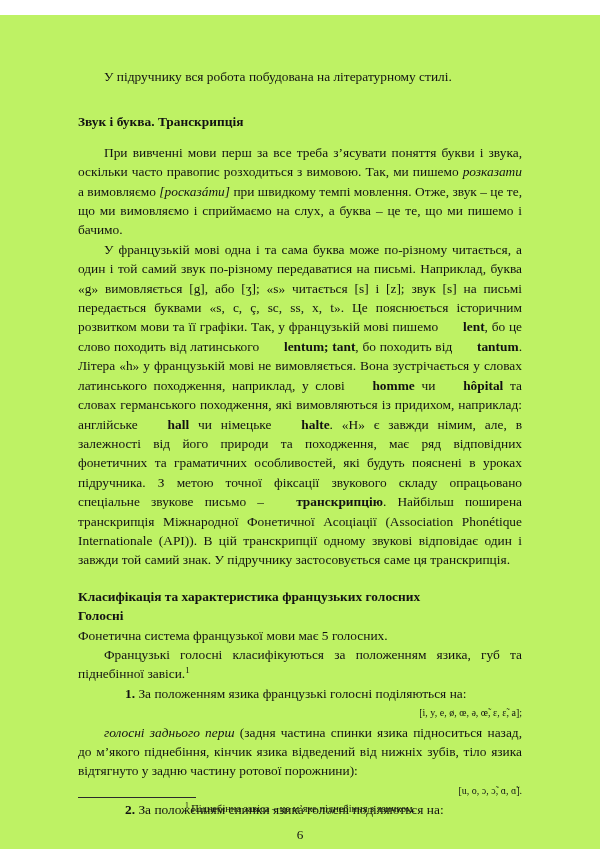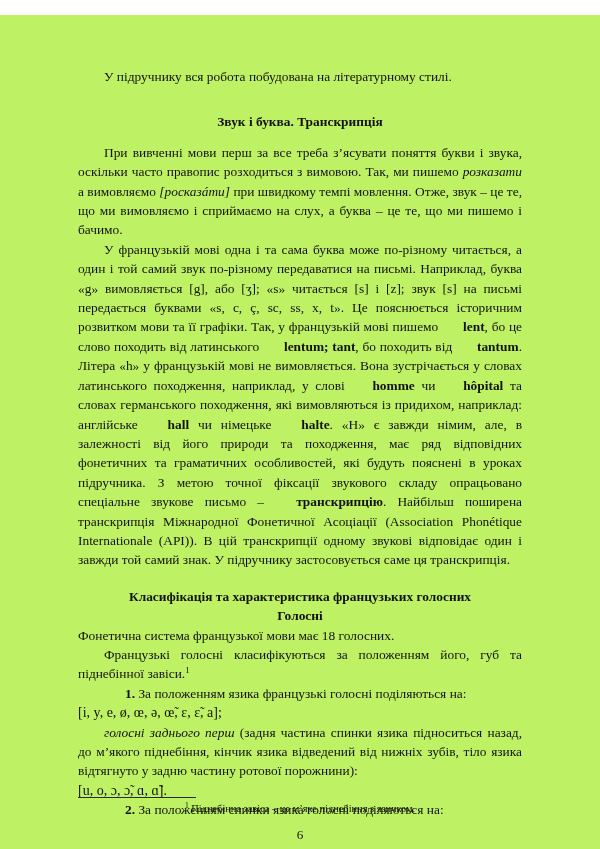--- a/index.html
+++ b/index.html
@@ -50,28 +50,28 @@
   }
 
   .spacer-sm { height: 11px; }
   .spacer-md { height: 17px; }
   .spacer-lg { height: 26px; }
 
   .heading {
     font-size: 13.4px;
     line-height: 19.4px;
     font-weight: bold;
-    text-align: center;
+    text-align: left;
     text-indent: 0;
   }
 
   .centered-line {
-    font-size: 14px;
+    font-size: 10px;
     line-height: 19.4px;
-    text-align: left;
+    text-align: right;
     text-indent: 0;
   }
 
   .ital { font-style: italic; font-family: Liberation Serif, serif; }
   .bold { font-weight: bold; padding-left: 21px; }
 
   sup.fnref {
     font-size: 9px;
     vertical-align: super;
     line-height: 0;
@@ -131,23 +131,23 @@
 
     <p class="para"><span>При вивченні мови перш за все треба з’ясувати поняття букви і звука, оскільки часто правопис розходиться з вимовою. Так, ми пишемо </span><span class="ital">розказати</span><span> а вимовляємо </span><span class="ital">[росказáти]</span><span> при швидкому темпі мовлення. Отже, звук – це те, що ми вимовляємо і сприймаємо на слух, а буква – це те, що ми пишемо і бачимо.</span></p>
 
     <p class="para"><span>У французькій мові одна і та сама буква може по-різному читається, а один і той самий звук по-різному передаватися на письмі. Наприклад, буква «g» вимовляється [g], або [ʒ]; «s» читається [s] і [z]; звук [s] на письмі передається буквами «s, c, ç, sc, ss, x, t». Це пояснюється історичним розвитком мови та її графіки. Так, у французькій мові пишемо </span><span class="bold">lent</span><span>, бо це слово походить від латинського </span><span class="bold">lentum; tant</span><span>, бо походить від </span><span class="bold">tantum</span><span>. Літера «h» у французькій мові не вимовляється. Вона зустрічається у словах латинського походження, наприклад, у слові </span><span class="bold">homme</span><span> чи </span><span class="bold">hôpital</span><span> та словах германського походження, які вимовляються із придихом, наприклад: англійське </span><span class="bold">hall</span><span> чи німецьке </span><span class="bold">halte</span><span>. «Н» є завжди німим, але, в залежності від його природи та походження, має ряд відповідних фонетичних та граматичних особливостей, які будуть пояснені в уроках підручника. З метою точної фіксації звукового складу опрацьовано спеціальне звукове письмо – </span><span class="bold">транскрипцію</span><span>. Найбільш поширена транскрипція Міжнародної Фонетичної Асоціації (Association Phonétique Internationale (API)). В цій транскрипції одному звукові відповідає один і завжди той самий знак. У підручнику застосовується саме ця транскрипція.</span></p>
 
     <div class="spacer-md"></div>
 
     <p class="heading">Класифікація та характеристика французьких голосних</p>
     <p class="heading">Голосні</p>
 
-    <p class="para noindent">Фонетична система французької мови має 18 голосних.</p>
+    <p class="para noindent">Фонетична система французької мови має 5 голосних.</p>
 
-    <p class="para"><span>Французькі голосні класифікуються за положенням його, губ та піднебінної завіси.</span><sup class="fnref">1</sup></p>
+    <p class="para"><span>Французькі голосні класифікуються за положенням язика, губ та піднебінної завіси.</span><sup class="fnref">1</sup></p>
 
     <p class="para"><span class="bold">1.</span><span> За положенням язика французькі голосні поділяються на:</span></p>
 
     <p class="centered-line">[i, y, e, ø, œ, ə, œ̃, ɛ, ɛ̃, a];</p>
 
     <p class="para"><span class="ital">голосні заднього перш</span><span> (задня частина спинки язика підноситься назад, до м’якого піднебіння, кінчик язика відведений від нижніх зубів, тіло язика відтягнуто у задню частину ротової порожнини):</span></p>
     <p class="centered-line">[u, o, ɔ, ɔ̃, ɑ, ɑ̃].</p>
 
     <p class="para"><span class="bold">2.</span><span> За положенням спинки язика голосні поділяються на:</span></p>
 

